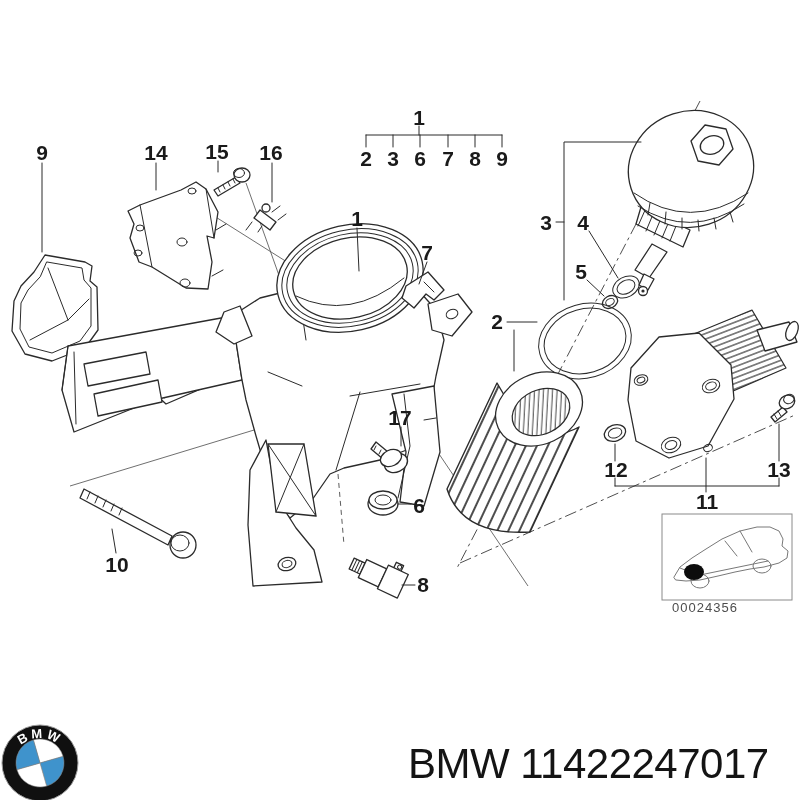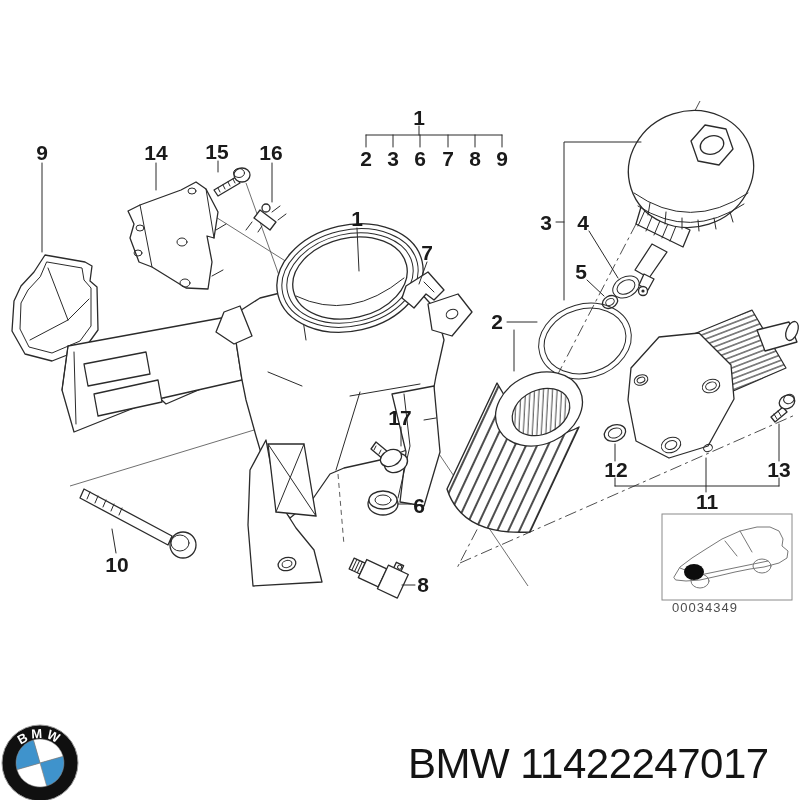--- a/index.html
+++ b/index.html
@@ -265,15 +265,15 @@
         <text x="419" y="117" class="callout">1</text>
         <text x="366" y="158" class="callout">2</text>
         <text x="393" y="158" class="callout">3</text>
         <text x="420" y="158" class="callout">6</text>
         <text x="448" y="158" class="callout">7</text>
         <text x="475" y="158" class="callout">8</text>
         <text x="502" y="158" class="callout">9</text>
       </g>
 </svg>
 
-<div class="thumb-num">00034349</div>
+<div class="thumb-num">00024356</div>
 <div class="footer-part">BMW 11422247017</div>
 </div>
 
 </body></html>

